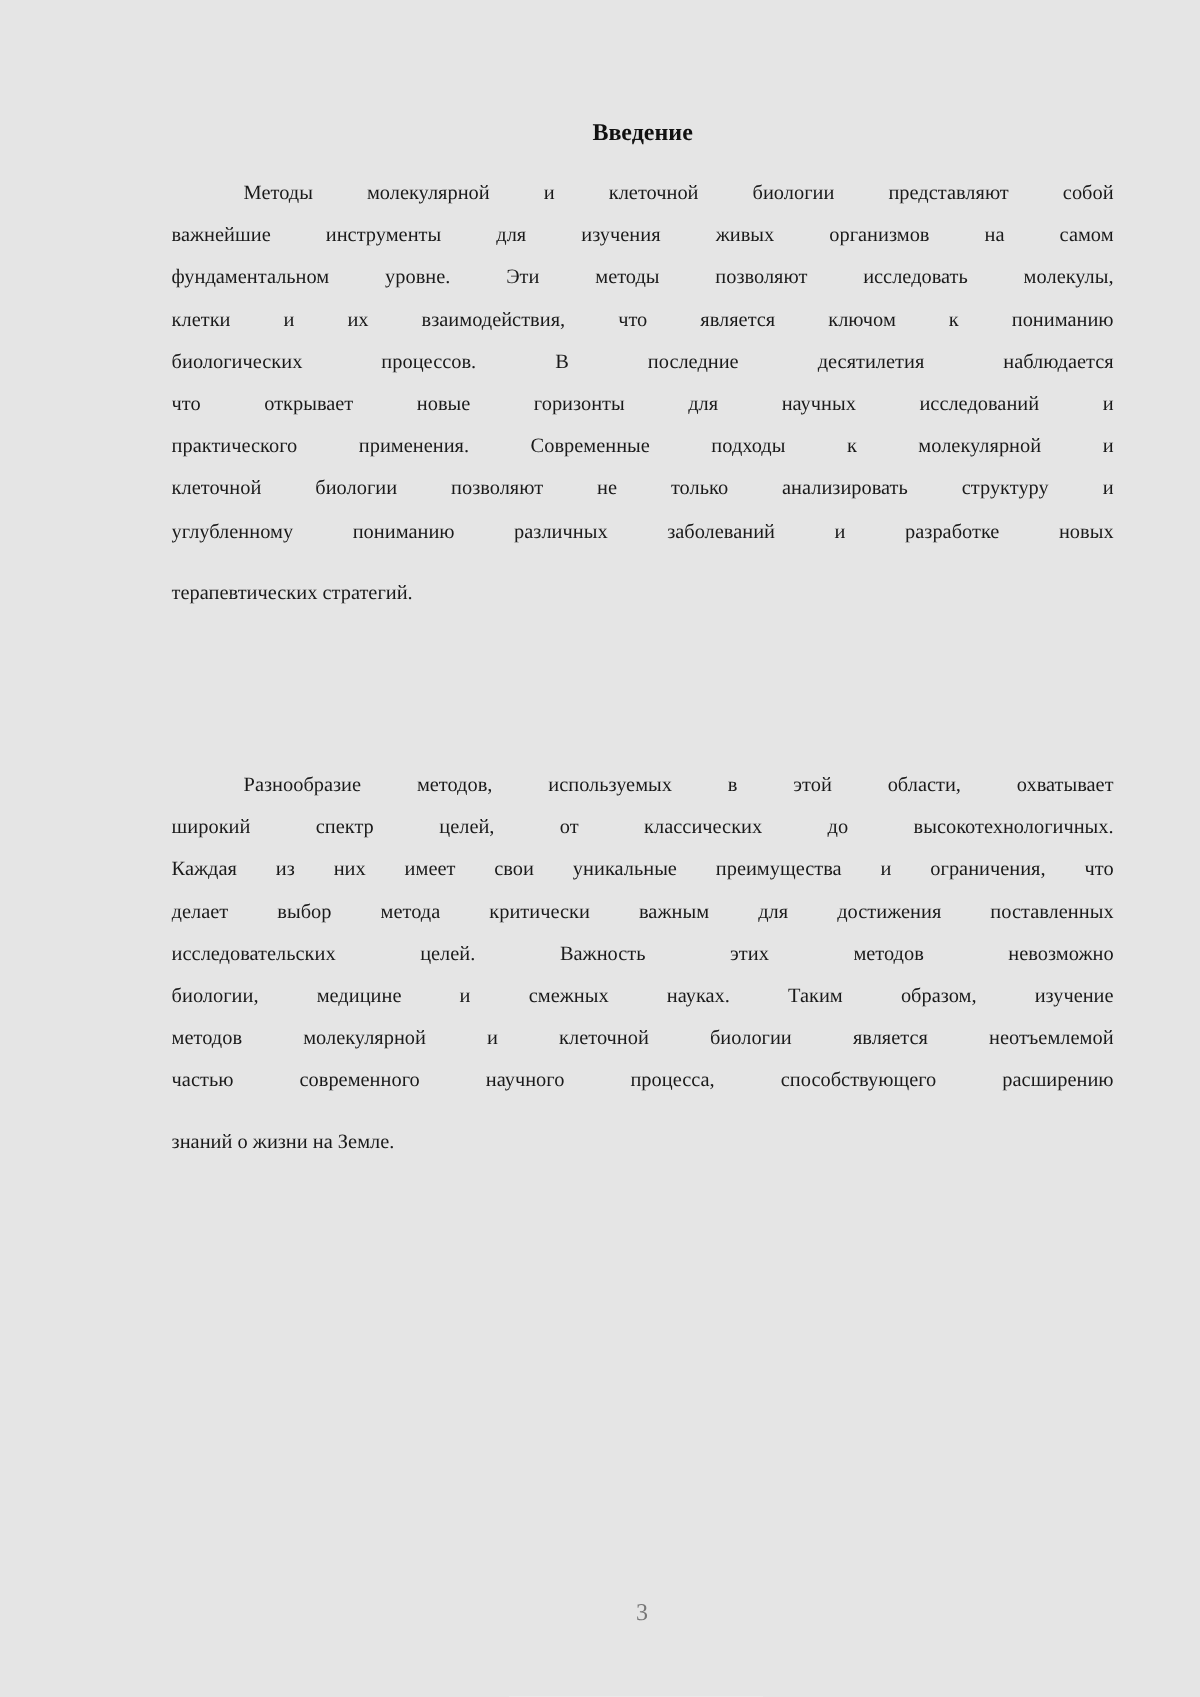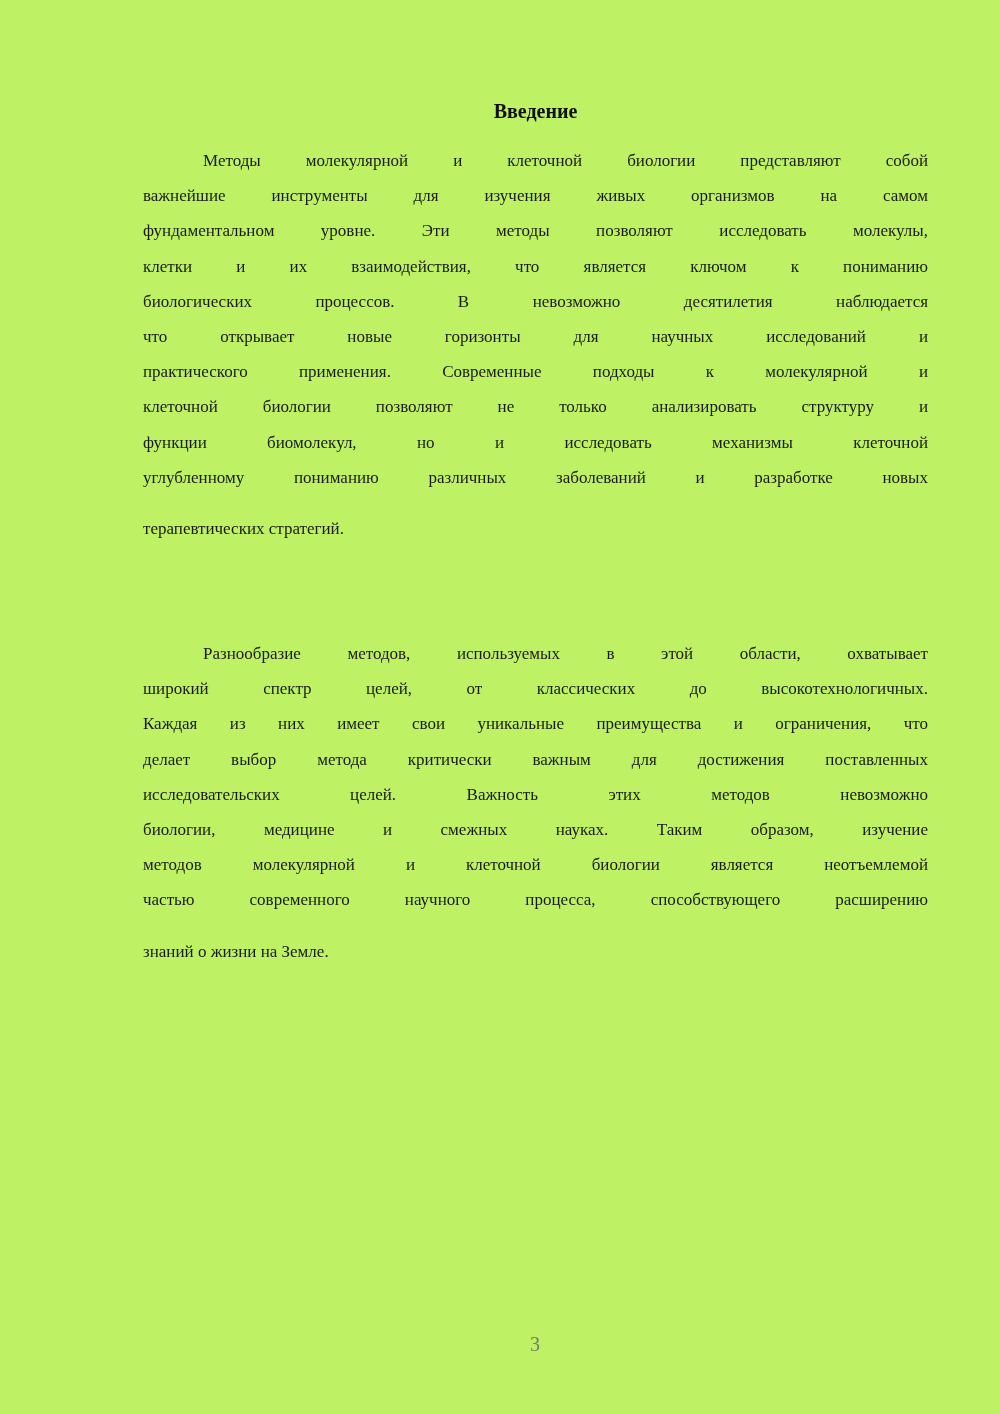--- a/index.html
+++ b/index.html
@@ -1,17 +1,17 @@
 <!DOCTYPE html>
 <html><head>
   <meta charset="utf-8">
   <style>
     html, body { margin: 0; padding: 0; background: #ffffff; }
     body { width: 1000px; height: 1414px; position: relative; overflow: hidden; }
-    .page { position: absolute; left: 0; top: 0; width: 1000px; height: 1414px; background: #bef264; }
+    .page { position: absolute; left: 0; top: 0; width: 1000px; height: 1414px; background: #e5e5e5; }
     .title {
       position: absolute; left: 143px; width: 785px; top: 96px;
       text-align: center; font-family: "Liberation Serif", serif;
       font-weight: bold; font-size: 20px; color: #111; line-height: 30px;
     }
     .para { position: absolute; left: 143px; width: 785px; }
     .line {
       font-family: "Liberation Serif", serif; font-size: 17px; color: #1a1a1a;
       height: 35.2px; line-height: 35.2px; white-space: nowrap;
       text-align: justify; text-align-last: justify; overflow: hidden;
@@ -27,25 +27,24 @@
 <body>
 
 <div class="page">
   <div class="title">Введение</div>
 
   <div class="para" style="top:143px;">
     <div class="line first">Методы молекулярной и клеточной биологии представляют собой</div>
     <div class="line">важнейшие инструменты для изучения живых организмов на самом</div>
     <div class="line">фундаментальном уровне. Эти методы позволяют исследовать молекулы,</div>
     <div class="line">клетки и их взаимодействия, что является ключом к пониманию</div>
-    <div class="line">биологических процессов. В невозможно десятилетия наблюдается</div>
+    <div class="line">биологических процессов. В последние десятилетия наблюдается</div>
     <div class="line">что открывает новые горизонты для научных исследований и</div>
     <div class="line">практического применения. Современные подходы к молекулярной и</div>
     <div class="line">клеточной биологии позволяют не только анализировать структуру и</div>
-    <div class="line">функции биомолекул, но и исследовать механизмы клеточной</div>
     <div class="line">углубленному пониманию различных заболеваний и разработке новых</div>
     <div class="line last">терапевтических стратегий.</div>
   </div>
 
   <div class="para" style="top:636px;">
     <div class="line first">Разнообразие методов, используемых в этой области, охватывает</div>
     <div class="line">широкий спектр целей, от классических до высокотехнологичных.</div>
     <div class="line">Каждая из них имеет свои уникальные преимущества и ограничения, что</div>
     <div class="line">делает выбор метода критически важным для достижения поставленных</div>
     <div class="line">исследовательских целей. Важность этих методов невозможно</div>

